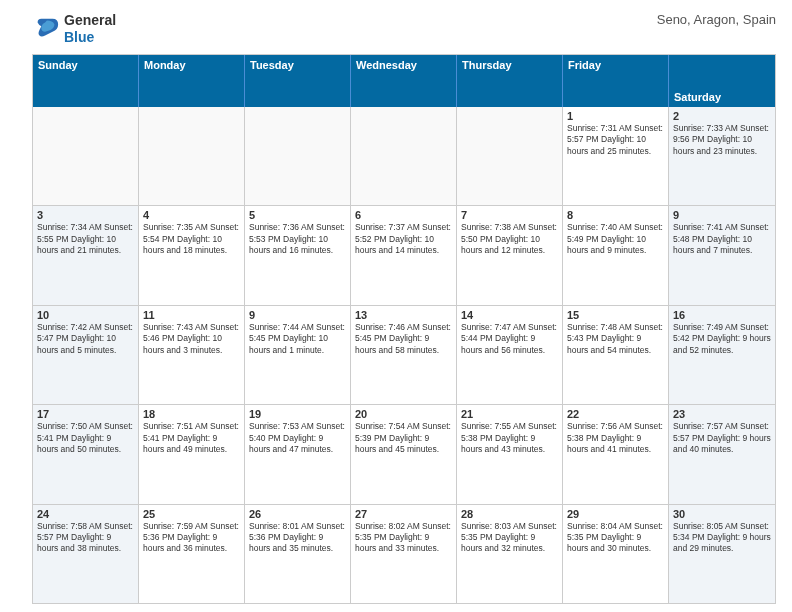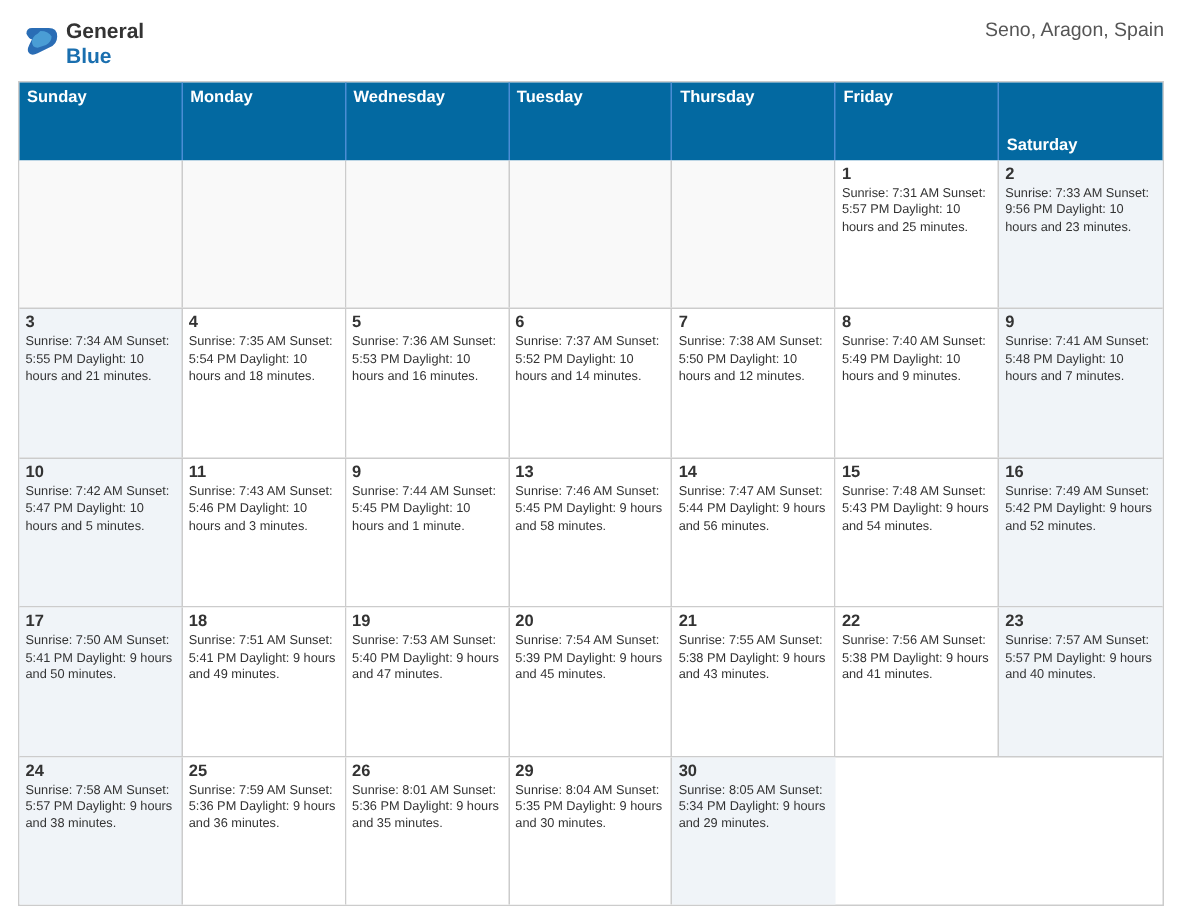--- a/index.html
+++ b/index.html
@@ -6,21 +6,21 @@
     body {
       width: 792px;
       height: 612px;
       font-family: Arial, Helvetica, sans-serif;
       background: #fff;
       overflow: hidden;
     }
     .page {
       width: 792px;
       height: 612px;
-      padding: 12px 16px 8px 12px;
+      padding: 12px 16px 8px 32px;
       display: flex;
       flex-direction: column;
       border-radius: 11px;
     }
     .header {
       display: flex;
       justify-content: space-between;
       align-items: flex-start;
       margin-bottom: 8px;
     }
@@ -125,22 +125,22 @@
     </div>
     <div class="title-block">
       <div class="subtitle">Seno, Aragon, Spain</div>
     </div>
   </div>
 
   <div class="calendar">
     <div class="cal-header">
     <div class="cal-header-cell">Sunday</div>
         <div class="cal-header-cell">Monday</div>
+        <div class="cal-header-cell">Tuesday</div>
         <div class="cal-header-cell">Wednesday</div>
-        <div class="cal-header-cell">Tuesday</div>
         <div class="cal-header-cell">Thursday</div>
         <div class="cal-header-cell">Friday</div>
         <div class="cal-header-cell">Saturday</div>
       </div>
     <div class="cal-body">
     <div class="cal-row">
           <div class="cal-cell empty"></div>
           <div class="cal-cell empty"></div>
           <div class="cal-cell empty"></div>
           <div class="cal-cell empty"></div>
@@ -303,20 +303,32 @@
 Sunset: 5:36 PM
 Daylight: 9 hours and 36 minutes.</div>
           </div>
           <div class="cal-cell">
             <span class="day-number">26</span>
             <div class="cell-info">Sunrise: 8:01 AM
 Sunset: 5:36 PM
 Daylight: 9 hours and 35 minutes.</div>
           </div>
           <div class="cal-cell">
+            <span class="day-number">27</span>
+            <div class="cell-info">Sunrise: 8:02 AM
+Sunset: 5:35 PM
+Daylight: 9 hours and 33 minutes.</div>
+          </div>
+          <div class="cal-cell">
+            <span class="day-number">28</span>
+            <div class="cell-info">Sunrise: 8:03 AM
+Sunset: 5:35 PM
+Daylight: 9 hours and 32 minutes.</div>
+          </div>
+          <div class="cal-cell">
             <span class="day-number">29</span>
             <div class="cell-info">Sunrise: 8:04 AM
 Sunset: 5:35 PM
 Daylight: 9 hours and 30 minutes.</div>
           </div>
           <div class="cal-cell shaded">
             <span class="day-number">30</span>
             <div class="cell-info">Sunrise: 8:05 AM
 Sunset: 5:34 PM
 Daylight: 9 hours and 29 minutes.</div>

